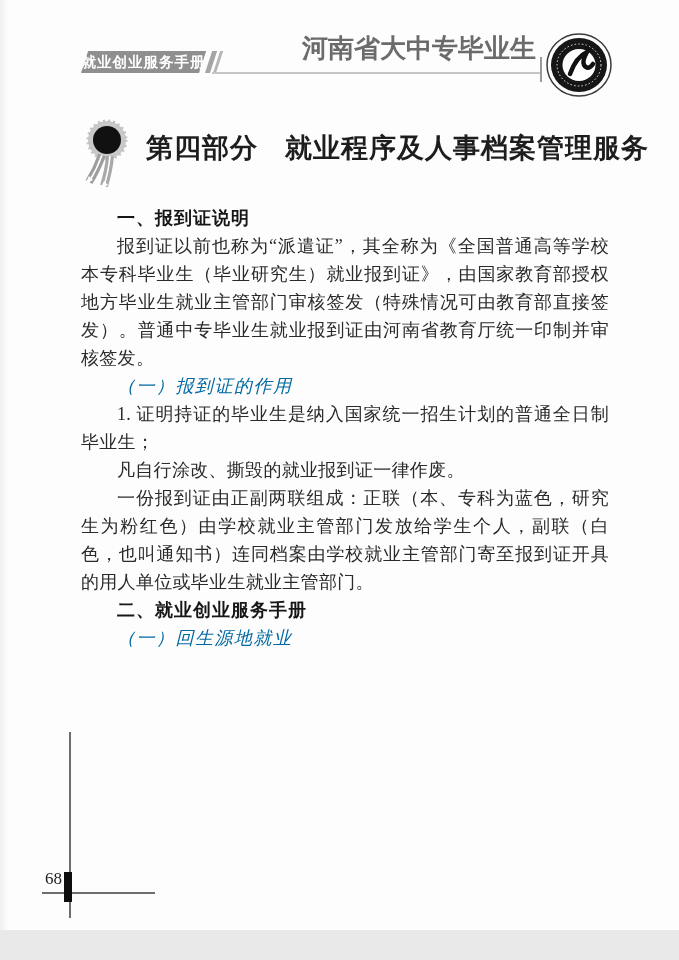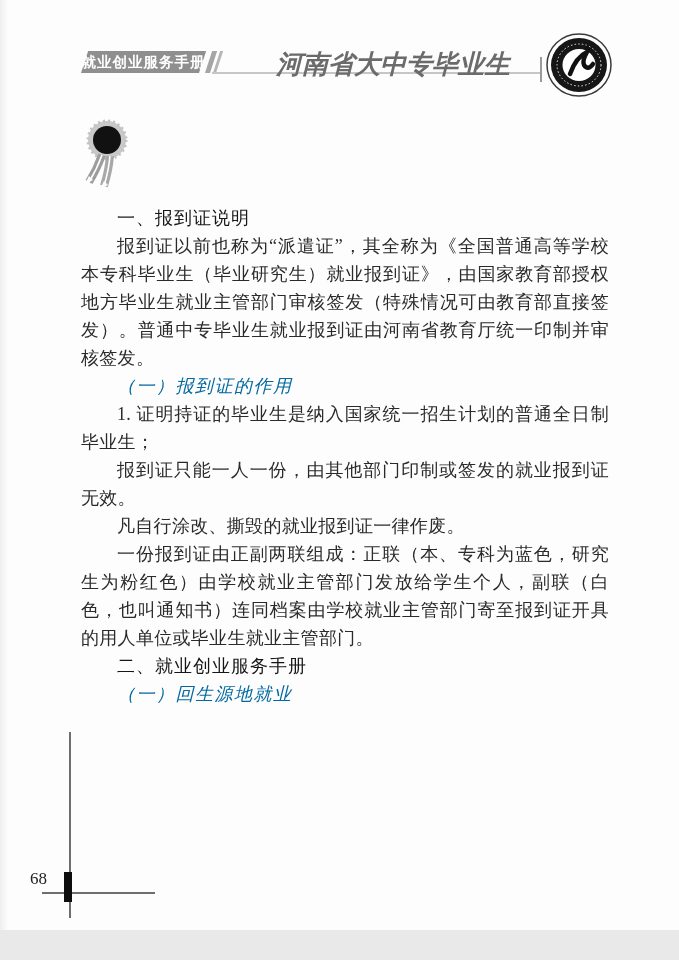--- a/index.html
+++ b/index.html
@@ -29,23 +29,23 @@
   .banner-label{
     transform:skewX(18deg);
     font-family:"Liberation Sans",sans-serif;
     font-size:14.5px;font-weight:bold;color:#ffffff;letter-spacing:1px;white-space:nowrap;
   }
   .stripe{position:absolute;top:51px;width:5px;height:22px;background:var(--stripe_gray);transform:skewX(-18deg);transform-origin:bottom left;}
   .stripe.s1{left:205px;}
   .stripe.s2{left:213px;width:3px;background:#b5b5b5;}
   .header-rule{position:absolute;left:212px;top:72px;width:329px;height:2px;background:var(--rule_gray);}
   .brand-script{
-    position:absolute;right:143px;top:48px;width:260px;
-    font-style:italic;font-weight:bold;font-size:26px;line-height:34px;
-    color:var(--script_gray);text-align:left;white-space:nowrap;
+    position:absolute;right:143px;top:32px;width:260px;
+    font-weight:bold;font-size:26px;line-height:34px;
+    color:var(--script_gray);text-align:right;white-space:nowrap;
     font-family:"Liberation Serif",serif;
   }
   .brand-tick{position:absolute;left:540px;top:57px;width:2px;height:25px;background:#9a9a9a;}
   .logo{position:absolute;left:546px;top:33px;width:66px;height:64px;}
 
   
   .title-row{position:absolute;left:84px;top:112px;width:530px;height:80px;}
   .medal{position:absolute;left:0;top:2px;}
   .part-title{
     position:absolute;left:62px;top:18px;white-space:nowrap;
@@ -53,29 +53,29 @@
     font-family:"Liberation Serif",serif;
   }
   .part-title .gap{display:inline-block;width:27px;}
 
   
   .body-content{
     position:absolute;left:81px;top:204px;width:528px;
     font-size:18px;line-height:28px;letter-spacing:.3px;
   }
   .blk{margin:0;text-indent:2em;text-align:justify;text-align-last:left;color:var(--body_ink);}
-  .blk.heading{font-family:"Liberation Sans",sans-serif;font-weight:normal;color:#161616;letter-spacing:1px;}
+  .blk.heading{font-family:"Liberation Sans",sans-serif;font-weight:bold;color:#161616;letter-spacing:1px;}
   .blk.kai{font-style:italic;color:#0369a1;letter-spacing:1.5px;}
 
   
   .margin-vline{position:absolute;left:69px;top:732px;width:2px;height:186px;background:var(--footer_line);}
   .footer-hline{position:absolute;left:42px;top:892px;width:113px;height:2px;background:var(--footer_line);}
   .footer-bar{position:absolute;left:64px;top:872px;width:8px;height:30px;background:#0d0d0d;}
   .page-number{
-    position:absolute;left:30px;top:869px;width:32px;text-align:left;
+    position:absolute;left:30px;top:869px;width:32px;text-align:right;
     font-size:17px;color:#222;font-family:"Liberation Serif",serif;
   }
 </style>
 </head>
 <body>
 
 <div class="edge-bottom"></div>
 <div class="edge-left"></div>
 
 <div class="header">
@@ -101,28 +101,30 @@
   <svg class="medal" width="58" height="76" viewBox="0 0 58 76">
     <circle cx="23" cy="26" r="19" fill="#c9c9c9" stroke="#c2c2c2" stroke-width="3" stroke-dasharray="2 3"></circle>
     <circle cx="23" cy="26" r="14" fill="#111111"></circle>
     <path d="M18 41 C14 52 10 60 5 68" stroke="#9d9d9d" stroke-width="8" fill="none"></path>
     <path d="M18 41 C14 52 10 60 5 68" stroke="#ffffff" stroke-width="1.6" fill="none"></path>
     <path d="M26 42 C25 54 23 62 20 72" stroke="#a8a8a8" stroke-width="8" fill="none"></path>
     <path d="M26 42 C25 54 23 62 20 72" stroke="#ffffff" stroke-width="1.6" fill="none"></path>
     <path d="M1 70 L9 66 L5 62 Z" fill="#fdfdfd"></path>
     <path d="M16 75 L24 71 L20 67 Z" fill="#fdfdfd"></path>
   </svg>
+  <div class="part-title">
+    <span>第四部分</span><span class="gap"></span><span>就业程序及人事档案管理服务</span>
+  </div>
 </div>
 
 <div class="body-content">
     <p class="blk heading">一、报到证说明</p>
     <p class="blk para">报到证以前也称为“派遣证”，其全称为《全国普通高等学校本专科毕业生（毕业研究生）就业报到证》，由国家教育部授权地方毕业生就业主管部门审核签发（特殊情况可由教育部直接签发）。普通中专毕业生就业报到证由河南省教育厅统一印制并审核签发。</p>
     <p class="blk kai">（一）报到证的作用</p>
     <p class="blk para">1. 证明持证的毕业生是纳入国家统一招生计划的普通全日制毕业生；</p>
-    <p class="blk para">报到证只能一人一份，由其他部门印制或签发的就业报到证无效。</p>
     <p class="blk para">凡自行涂改、撕毁的就业报到证一律作废。</p>
     <p class="blk para">一份报到证由正副两联组成：正联（本、专科为蓝色，研究生为粉红色）由学校就业主管部门发放给学生个人，副联（白色，也叫通知书）连同档案由学校就业主管部门寄至报到证开具的用人单位或毕业生就业主管部门。</p>
     <p class="blk heading">二、就业创业服务手册</p>
     <p class="blk kai">（一）回生源地就业</p>
   </div>
 
 <div class="margin-vline"></div>
 <div class="footer-hline"></div>
 <div class="footer-bar"></div>
 <div class="page-number">68</div>

